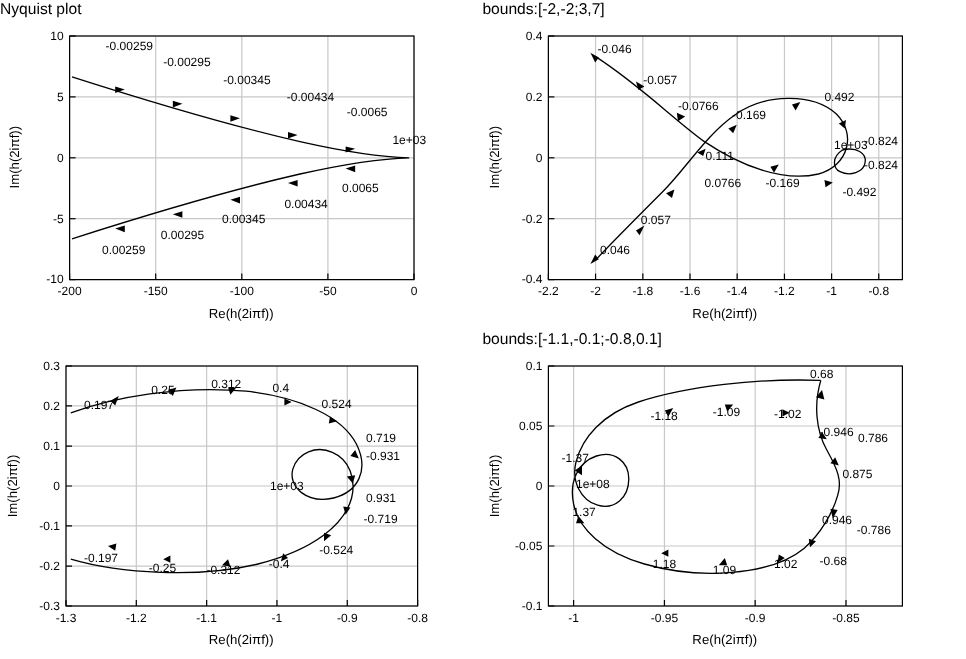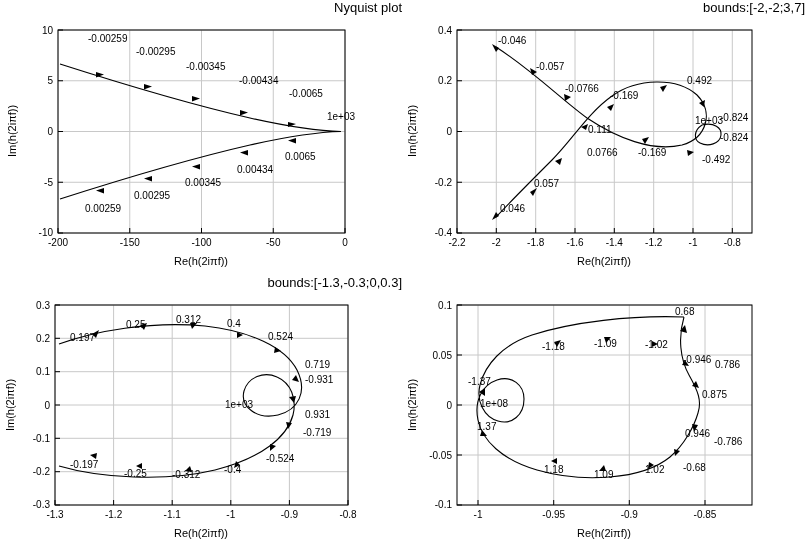--- a/index.html
+++ b/index.html
@@ -11,21 +11,21 @@
     overflow:hidden;
   }
   #grid{
     position:relative;
     width:805px;height:549px;
   }
   .panel{position:absolute;}
   .panel-title{
     position:absolute;
     width:100%;
-    text-align:right;
+    text-align:left;
     font-size:13px;
     top:0;
     left:0;
   }
   .plotsvg{position:absolute;left:0;top:0;}
   .axis-label{font-size:11px;}
   .tick-label{font-size:10px;}
   .pt-label{font-size:10px;}
 </style>
 </head>
@@ -200,21 +200,20 @@
         <text x="185" y="156">0.0766</text>
         <text x="236" y="156">-0.169</text>
         <text x="300" y="163">-0.492</text>
         <text x="132" y="187">0.057</text>
         <text x="98" y="212">0.046</text>
       </g>
     </svg>
   </div>
 
   <div class="panel" style="left:0px;top:275px;width:402px;height:274px;">
-    <div class="panel-title">bounds:[-1.3,-0.3;0,0.3]</div>
     <svg class="plotsvg" width="402" height="274" viewBox="0 0 402 274">
 
       <g stroke="#c8c8c8" stroke-width="1">
         <line x1="55" y1="30" x2="55" y2="230"></line>
         <line x1="113.6" y1="30" x2="113.6" y2="230"></line>
         <line x1="172.2" y1="30" x2="172.2" y2="230"></line>
         <line x1="230.8" y1="30" x2="230.8" y2="230"></line>
         <line x1="289.4" y1="30" x2="289.4" y2="230"></line>
         <line x1="348" y1="30" x2="348" y2="230"></line>
         <line x1="55" y1="230" x2="348" y2="230"></line>
@@ -295,20 +294,21 @@
         <text x="266" y="187">-0.524</text>
         <text x="224" y="198">-0.4</text>
         <text x="172" y="203">-0.312</text>
         <text x="124" y="202">-0.25</text>
         <text x="70" y="193">-0.197</text>
       </g>
     </svg>
   </div>
 
   <div class="panel" style="left:402px;top:275px;width:403px;height:274px;">
+    <div class="panel-title">bounds:[-1.1,-0.1;-0.8,0.1]</div>
     <svg class="plotsvg" width="403" height="274" viewBox="0 0 403 274">
 
       <g stroke="#c8c8c8" stroke-width="1">
         <line x1="76" y1="30" x2="76" y2="230"></line>
         <line x1="151.7" y1="30" x2="151.7" y2="230"></line>
         <line x1="227.3" y1="30" x2="227.3" y2="230"></line>
         <line x1="303" y1="30" x2="303" y2="230"></line>
         <line x1="55" y1="230" x2="350" y2="230"></line>
         <line x1="55" y1="180" x2="350" y2="180"></line>
         <line x1="55" y1="130" x2="350" y2="130"></line>

